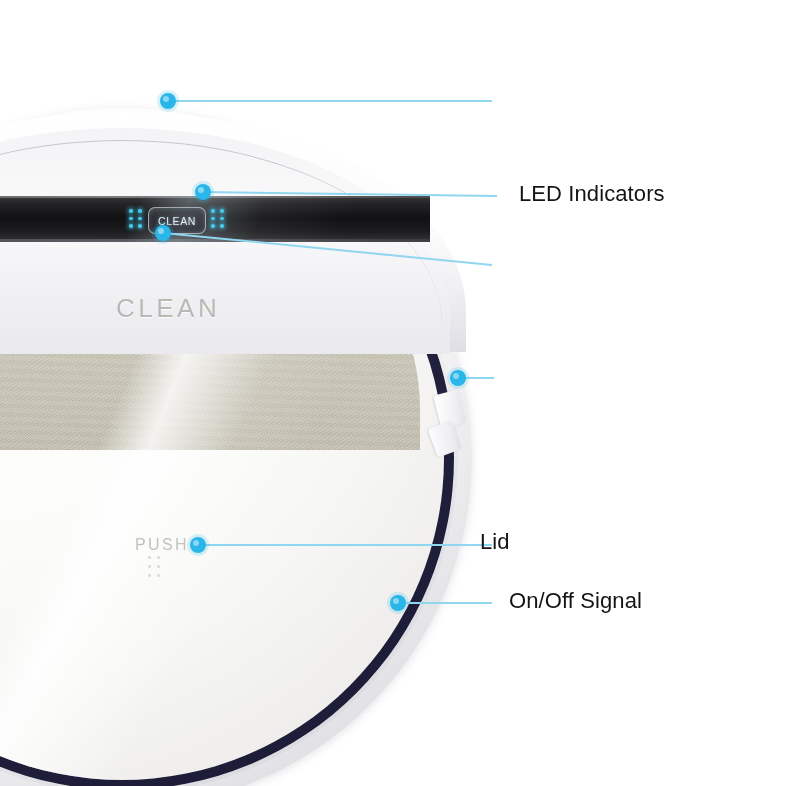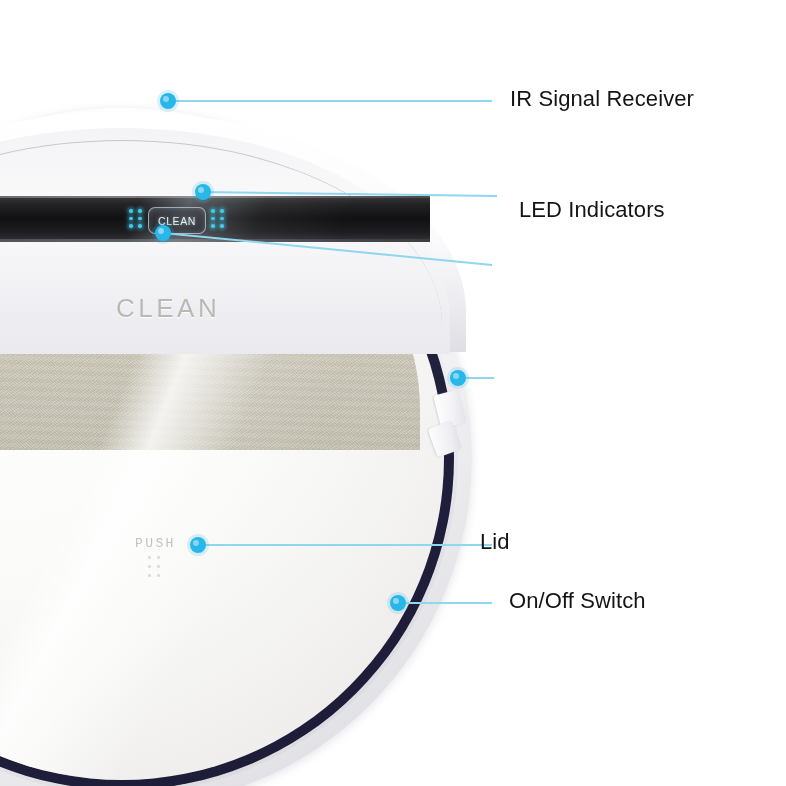--- a/index.html
+++ b/index.html
@@ -166,23 +166,23 @@
   .brand{
     position:absolute;left:116px;top:293px;
     font-size:26px;letter-spacing:3.5px;
     color:#b9b9b4;
     font-family:"Liberation Sans", sans-serif;
     text-shadow:0 1px 0 rgba(255,255,255,0.9);
   }
   
   .push-label{
     position:absolute;left:135px;top:536px;
-    font-size:13px;letter-spacing:2.4px;
+    font-size:16px;letter-spacing:2.4px;
     color:#c2c2bf;
-    font-family:Liberation Mono, monospace;
+    font-family:Liberation Sans, sans-serif;
   }
   .push-grid{
     position:absolute;left:148px;top:556px;
     display:grid;grid-template-columns:repeat(2,9px);
     grid-auto-rows:9px;
   }
   .push-grid i{
     width:2.5px;height:2.5px;border-radius:50%;
     background:#dcdcd9;display:block;
   }
@@ -307,18 +307,17 @@
       <line x1="198" y1="545" x2="492" y2="545" stroke="#8fd6ef" stroke-width="2"></line>
       <circle cx="198" cy="545" r="11" fill="#29b6e8" opacity="0.18"></circle>
       <circle cx="198" cy="545" r="8" fill="#29b6e8"></circle>
       <circle cx="196" cy="543" r="3" fill="#ffffff" opacity="0.45"></circle>
       <line x1="398" y1="603" x2="492" y2="603" stroke="#8fd6ef" stroke-width="2"></line>
       <circle cx="398" cy="603" r="11" fill="#29b6e8" opacity="0.18"></circle>
       <circle cx="398" cy="603" r="8" fill="#29b6e8"></circle>
       <circle cx="396" cy="601" r="3" fill="#ffffff" opacity="0.45"></circle>
     </svg>
 
-  <div class="callout-label" style="left:510px;top:86px;">IR Signal Receiver</div>
-  <div class="callout-label" style="left:519px;top:181px;margin-top:16px;">LED Indicators</div>
+  <div class="callout-label" style="left:519px;top:181px;">LED Indicators</div>
   <div class="callout-label" style="left:480px;top:529px;">Lid</div>
-  <div class="callout-label" style="left:509px;top:588px;">On/Off Switch</div>
+  <div class="callout-label" style="left:509px;top:588px;">On/Off Signal</div>
 
 </div>
 
 </body></html>

